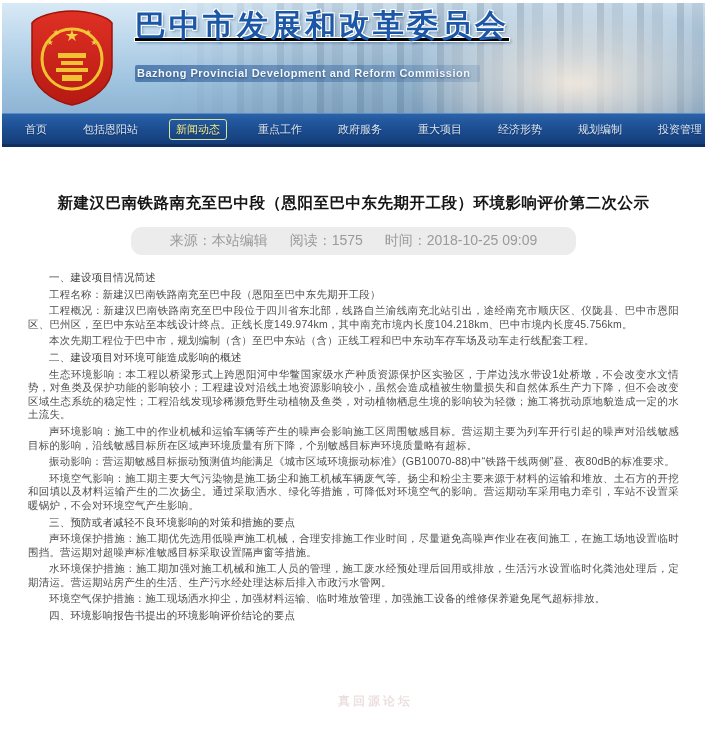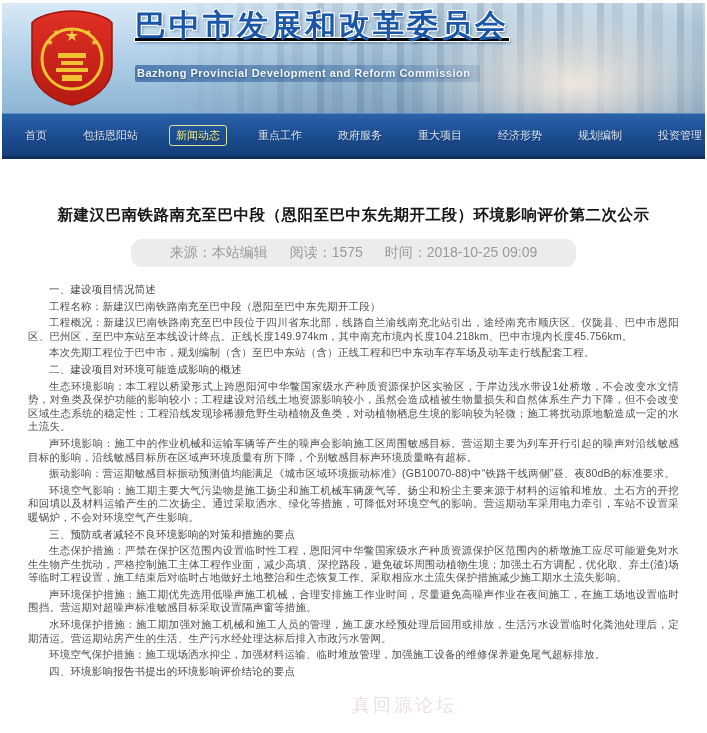--- a/index.html
+++ b/index.html
@@ -35,21 +35,21 @@
   }
   .site-subtitle{
     margin-top:18px;display:inline-block;padding:2px 10px 3px 2px;
     font-size:11px;font-weight:bold;color:#f2f7fc;letter-spacing:.5px;
     background:linear-gradient(90deg,rgba(35,85,150,.65),rgba(35,85,150,.15));
     border-radius:2px;text-shadow:0 1px 2px rgba(10,40,80,.6);
   }
 
   
   .nav{
-    position:relative;height:46px;margin:0 2px;
+    position:relative;height:34px;margin:0 2px;
     background:linear-gradient(to bottom,#2a62a8 0%,#1d4f94 45%,#143d78 100%);
     border-top:1px solid #5d8cc4;border-bottom:3px solid #0f2f5e;
     display:flex;align-items:center;white-space:nowrap;overflow:hidden;
     padding-left:18px;box-sizing:border-box;
   }
   .nav-item{
     font-size:11px;color:#dce8f5;text-decoration:none;margin-right:26px;
     padding:3px 5px;flex:0 0 auto;cursor:pointer;text-shadow:0 1px 1px rgba(0,0,0,.4);
   }
   .nav-item.active{
@@ -69,21 +69,21 @@
   }
   .meta-pill span{margin:0 9px;}
   .article-body{margin-top:16px;}
   .article-body p{
     margin:0 0 3px 0;font-size:10.5px;line-height:13.6px;color:#4f4f4f;
     text-indent:2em;text-align:justify;letter-spacing:.2px;
   }
   .article-body p.heading{color:#454545;}
 
   .watermark{
-    position:absolute;left:352px;top:690px;font-size:18px;font-weight:normal;
+    position:absolute;left:338px;top:690px;font-size:12px;font-weight:bold;
     color:rgba(185,140,140,.28);letter-spacing:3px;pointer-events:none;
   }
 </style>
 </head>
 <body>
 
 <div class="page">
 
   <div class="banner">
     <div class="cityscape"></div>
@@ -164,21 +164,20 @@
 
         <p>声环境影响：施工中的作业机械和运输车辆等产生的噪声会影响施工区周围敏感目标。营运期主要为列车开行引起的噪声对沿线敏感目标的影响，沿线敏感目标所在区域声环境质量有所下降，个别敏感目标声环境质量略有超标。</p>
 
         <p>振动影响：营运期敏感目标振动预测值均能满足《城市区域环境振动标准》(GB10070-88)中“铁路干线两侧”昼、夜80dB的标准要求。</p>
 
 
         <p>环境空气影响：施工期主要大气污染物是施工扬尘和施工机械车辆废气等。扬尘和粉尘主要来源于材料的运输和堆放、土石方的开挖和回填以及材料运输产生的二次扬尘。通过采取洒水、绿化等措施，可降低对环境空气的影响。营运期动车采用电力牵引，车站不设置采暖锅炉，不会对环境空气产生影响。</p>
 
         <p class="heading">三、预防或者减轻不良环境影响的对策和措施的要点</p>
 
-        <p>生态保护措施：严禁在保护区范围内设置临时性工程，恩阳河中华鳖国家级水产种质资源保护区范围内的桥墩施工应尽可能避免对水生生物产生扰动，严格控制施工主体工程作业面，减少高填、深挖路段，避免破坏周围动植物生境；加强土石方调配，优化取、弃土(渣)场等临时工程设置，施工结束后对临时占地做好土地整治和生态恢复工作。采取相应水土流失保护措施减少施工期水土流失影响。</p>
 
         <p>声环境保护措施：施工期优先选用低噪声施工机械，合理安排施工作业时间，尽量避免高噪声作业在夜间施工，在施工场地设置临时围挡。营运期对超噪声标准敏感目标采取设置隔声窗等措施。</p>
 
         <p>水环境保护措施：施工期加强对施工机械和施工人员的管理，施工废水经预处理后回用或排放，生活污水设置临时化粪池处理后，定期清运。营运期站房产生的生活、生产污水经处理达标后排入市政污水管网。</p>
 
         <p>环境空气保护措施：施工现场洒水抑尘，加强材料运输、临时堆放管理，加强施工设备的维修保养避免尾气超标排放。</p>
 
         <p class="heading">四、环境影响报告书提出的环境影响评价结论的要点</p>
       </div>
   </main>

